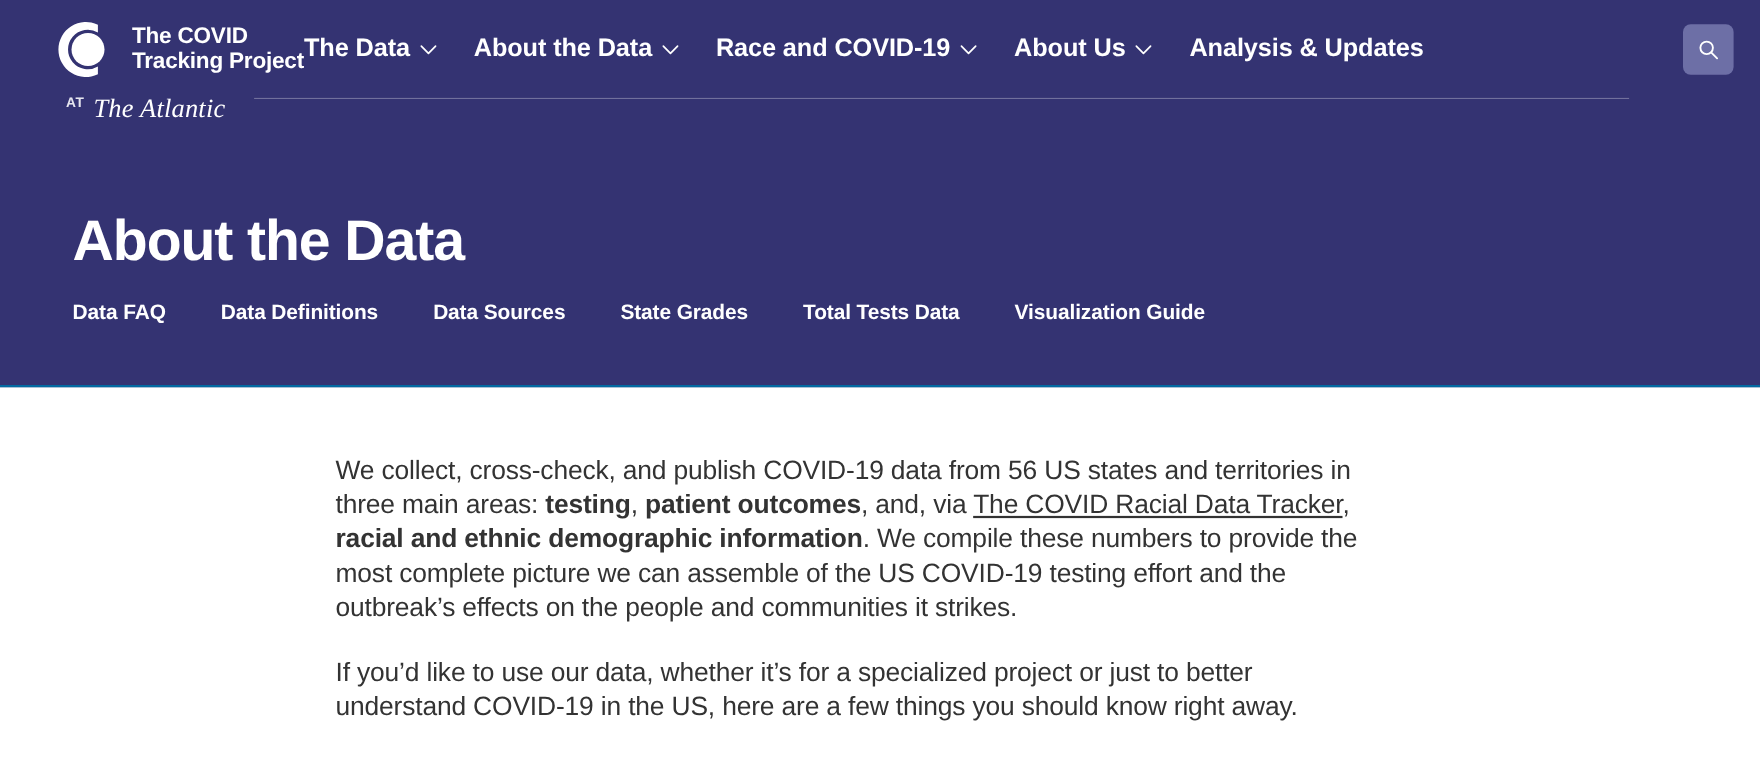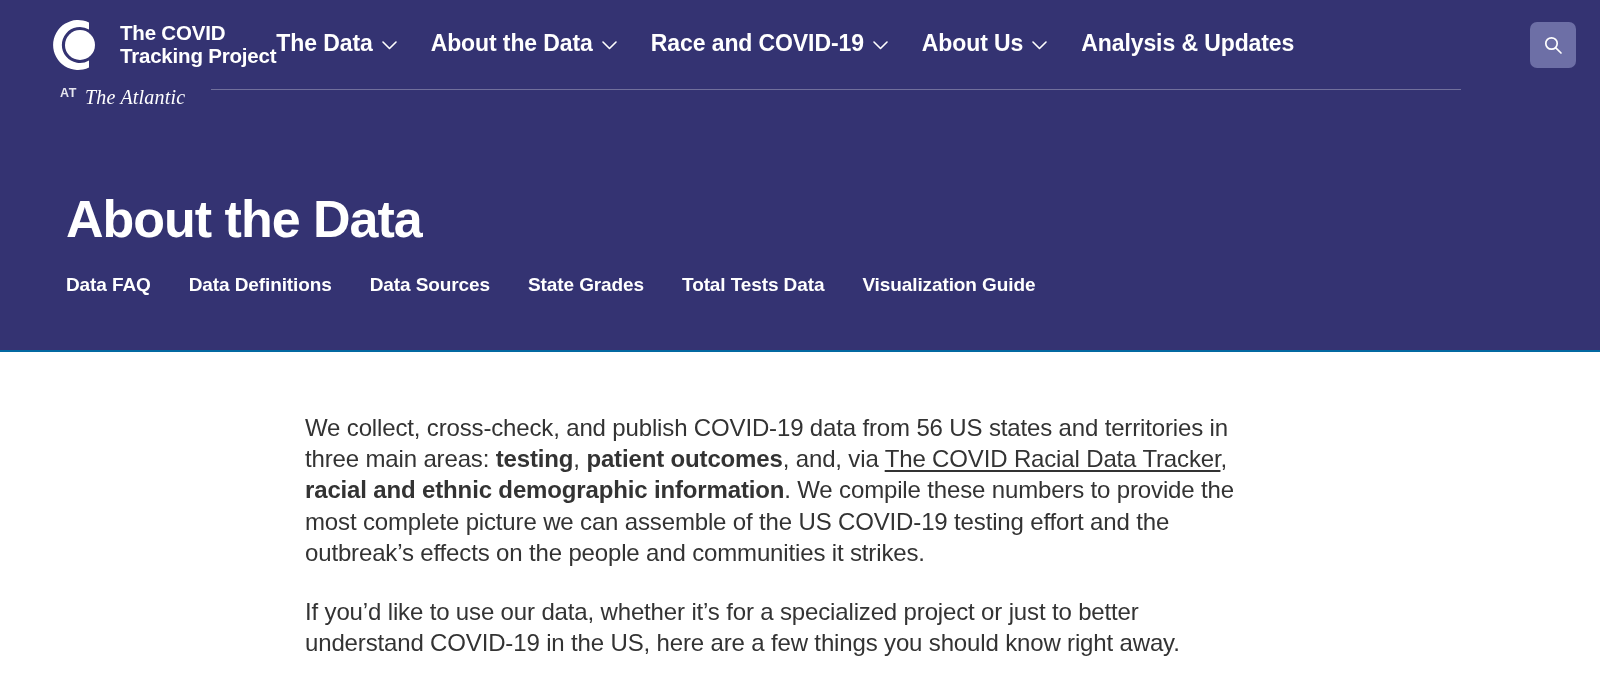--- a/index.html
+++ b/index.html
@@ -118,21 +118,21 @@
     color: #e6e6ef;
     font-size: 12.5px;
     font-weight: 700;
     letter-spacing: 0.6px;
     margin-right: 8px;
   }
   .atlantic-name {
     color: #ffffff;
     font-family: "Liberation Serif", serif;
     font-style: italic;
-    font-size: 20px;
+    font-size: 24px;
     letter-spacing: 0.2px;
     white-space: nowrap;
   }
   .strip-rule {
     flex: 0 0 auto;
     width: 1250px;
     height: 1px;
     background: rgba(255,255,255,0.30);
     margin-left: 26px;
     margin-top: 3px;
@@ -148,21 +148,21 @@
     font-weight: 700;
     letter-spacing: -1px;
     margin: 0;
     line-height: 1.05;
   }
 
   .sub-nav {
     display: flex;
     align-items: center;
     margin-top: 27px;
-    gap: 0;
+    gap: 12px;
   }
   .sub-nav-item {
     color: #ffffff;
     text-decoration: none;
     font-size: 19px;
     font-weight: 700;
     letter-spacing: -0.1px;
     white-space: nowrap;
     margin-right: 38px;
     cursor: pointer;

